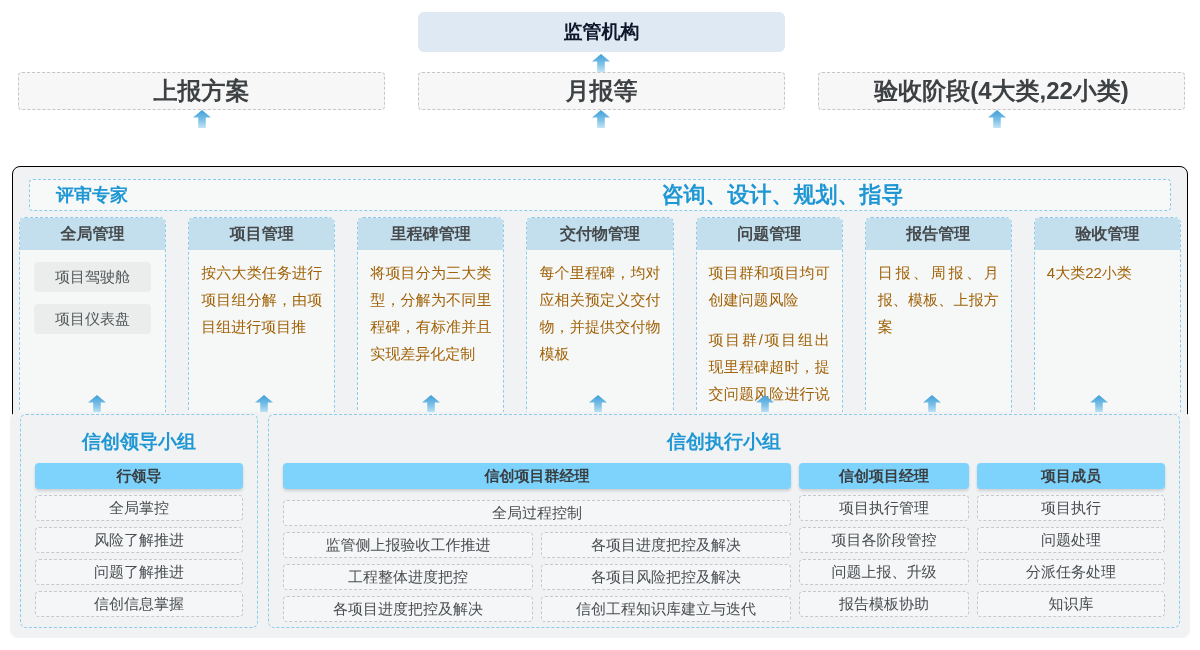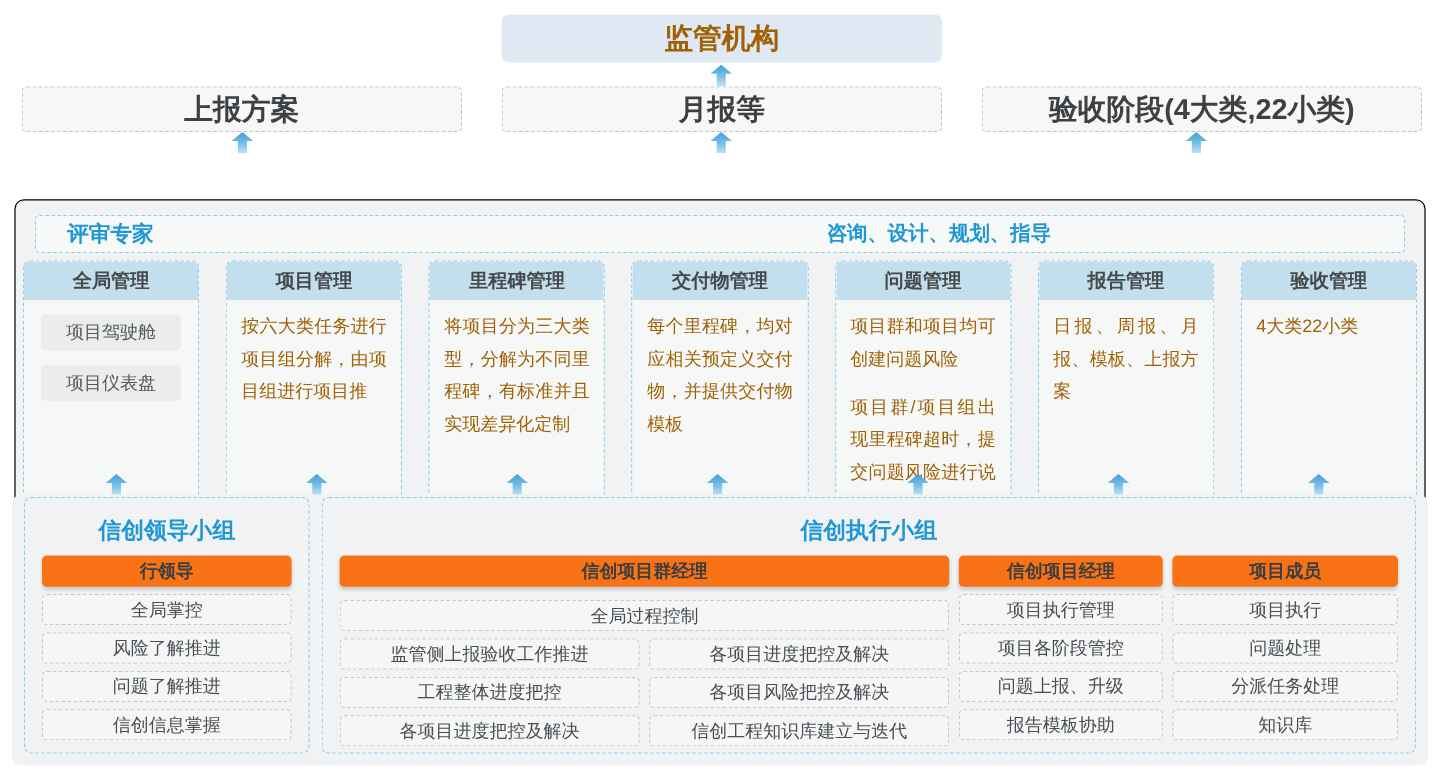--- a/index.html
+++ b/index.html
@@ -2,21 +2,21 @@
 <html><head>
 <meta charset="utf-8">
 <style>
   * { margin:0; padding:0; box-sizing:border-box; }
   body { background:#ffffff; font-family:"Liberation Sans","DejaVu Sans",sans-serif; }
   #canvas { position:relative; width:1200px; height:650px; background:#ffffff; overflow:hidden; }
 
   
   .regulator { position:absolute; left:418px; top:12px; width:367px; height:40px;
     background:#dee9f3; border-radius:6px; display:flex; align-items:center; justify-content:center;
-    color:#a16207; font-weight:bold; font-size:24px; }
+    color:#0f172a; font-weight:bold; font-size:19px; }
 
   
   .stage-box { position:absolute; top:72px; width:367px; height:38px;
     background:#f7f7f7; border:1px dashed #c6c6c6; border-radius:4px;
     display:flex; align-items:center; justify-content:center;
     color:#3d4144; font-weight:bold; font-size:24px; }
   .stage-0 { left:18px; } .stage-1 { left:418px; } .stage-2 { left:818px; }
 
   
   .arrow { position:absolute; width:18px; height:18px;
@@ -24,40 +24,40 @@
     clip-path:polygon(50% 0,100% 42%,71% 42%,71% 100%,29% 100%,29% 42%,0 42%); }
 
   
   .platform { position:absolute; left:12px; top:128px; width:1176px; height:268px;
     background:#f0f2f3; border:1px solid #000000; border-radius:8px;margin-top:38px; }
   .band { position:absolute; left:16px; top:12px; width:calc(100% - 32px); height:32px;
     border:1px dashed #8ecbea; border-radius:4px; background:rgba(255,255,255,0.45); }
   .band .left-label { position:absolute; left:26px; top:0; line-height:30px;
     color:#1e97d4; font-weight:bold; font-size:18px; }
   .band .right-label { position:absolute; left:66%; transform:translateX(-50%); top:0; line-height:30px;
-    color:#1e97d4; font-weight:bold; font-size:17px; white-space:nowrap; }
+    color:#1e97d4; font-weight:bold; font-size:22px; white-space:nowrap; }
   .columns { position:absolute; left:6px; right:6px; top:50px; bottom:6px; display:flex; gap:22px; }
   .col { flex:1; border:1px dashed #8ecbea; border-radius:6px; background:#f6f8f8; overflow:hidden; }
   .col-title { height:32px; background:#c3dfee; display:flex; align-items:center; justify-content:center;
     color:#45494b; font-weight:bold; font-size:16px; }
   .col-body { padding:9px 12px; font-size:15px; color:#a16207; line-height:27px; text-align:justify; }
   .col-body p { margin-bottom:13px; }
   .mini-box { margin:12px 14px 0; height:30px; background:#ebedec; border-radius:4px;
     display:flex; align-items:center; justify-content:center; font-size:15px; color:#54585a;text-align:right; }
   .mini-box:first-child { margin-top:14px; }
 
   
   .bottom-panel { position:absolute; left:10px; top:412px; width:1180px; height:226px;
     background:#f0f2f3; border-radius:8px; }
   .group { position:absolute; top:2px; height:214px; border:1px dashed #8ecbea; border-radius:6px; }
   .group-leader { left:10px; width:238px; }
   .group-exec { left:258px; width:912px; }
   .group-title { margin-top:10px; height:34px; display:flex; align-items:center; justify-content:center;
     color:#1e97d4; font-weight:bold; font-size:19px; }
-  .role-box { height:26px; background:#f97316; border-radius:4px; box-shadow:0 2px 3px rgba(0,0,0,0.15);
+  .role-box { height:26px; background:#7dd3fc; border-radius:4px; box-shadow:0 2px 3px rgba(0,0,0,0.15);
     display:flex; align-items:center; justify-content:center;
     color:#3a3e41; font-weight:bold; font-size:15px; }
   .item-box { height:26px; background:#f5f6f7; border:1px dashed #c6c9cb; border-radius:4px;
     display:flex; align-items:center; justify-content:center;
     color:#4a4e51; font-size:15px; margin-top:6px; white-space:nowrap; }
   .leader-inner { margin:4px 14px 0; }
   .leader-inner .item-box:first-of-type { margin-top:11px; }
   .exec-content { display:flex; margin:4px 14px 0; gap:8px; }
   .pm-block { width:508px; }
   .pm-block .full-item { margin-top:11px; }

